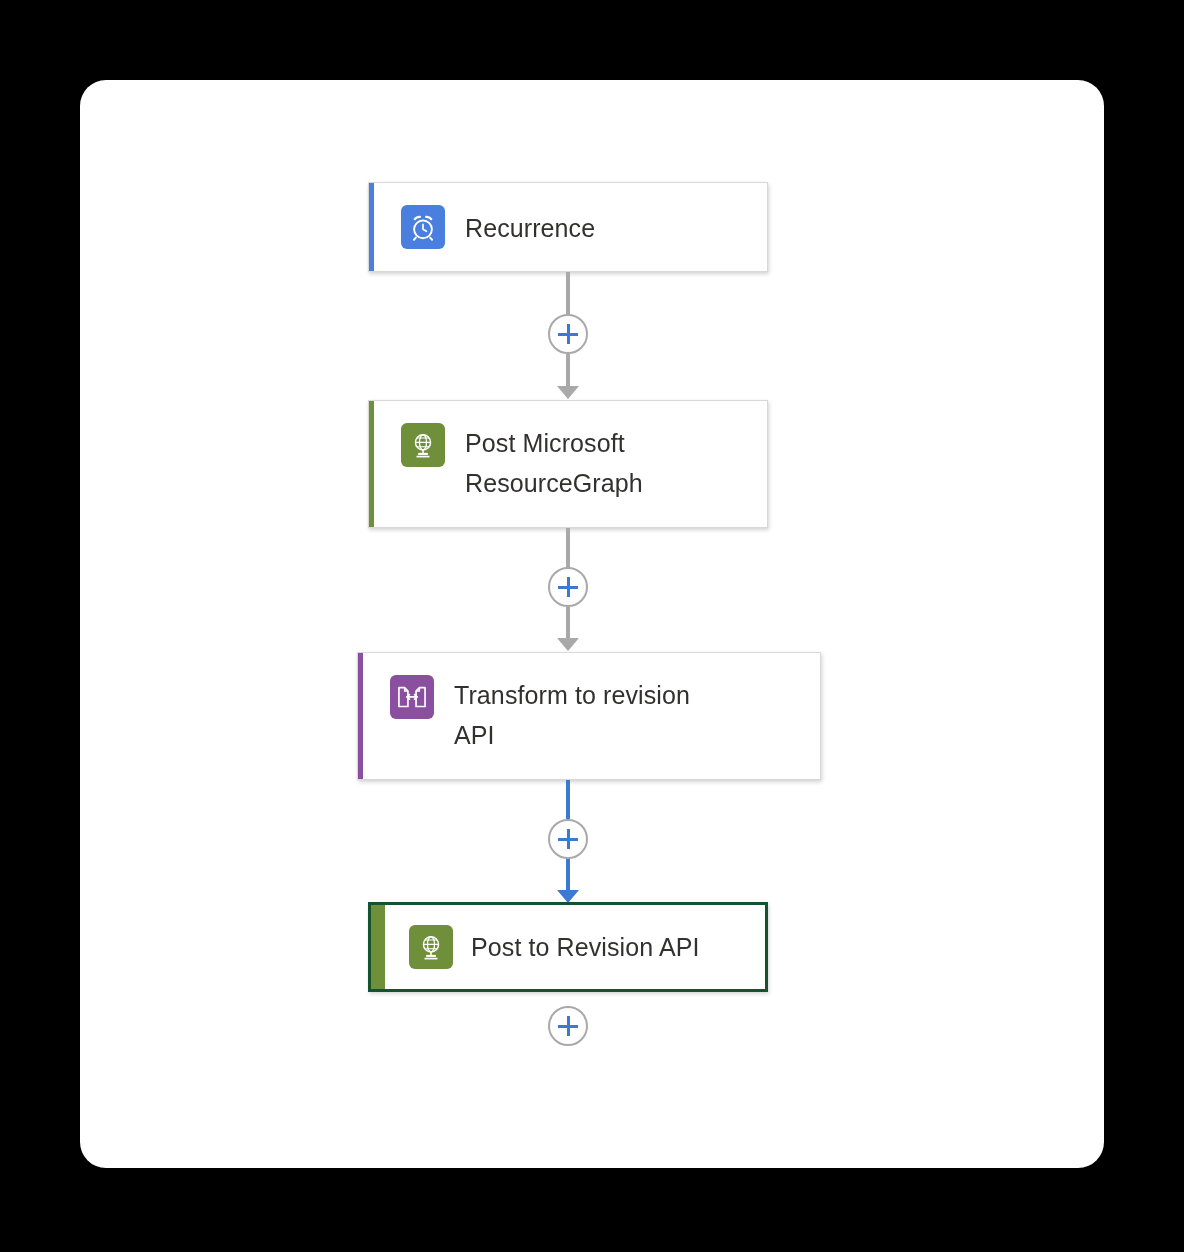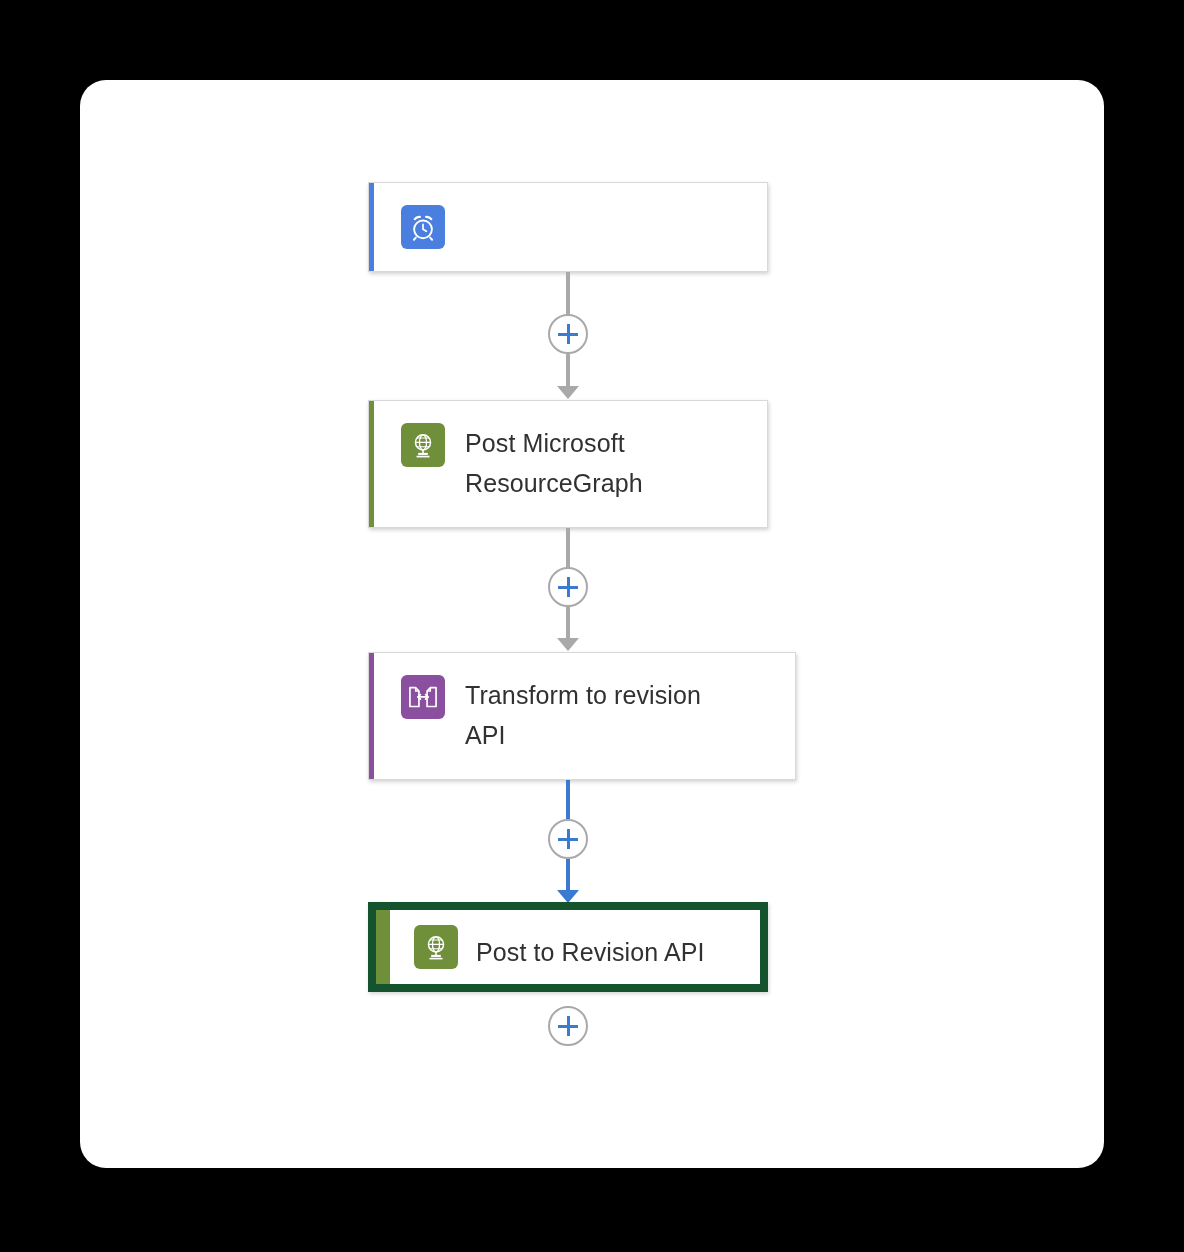--- a/index.html
+++ b/index.html
@@ -39,21 +39,21 @@
     position: absolute;
     box-sizing: border-box;
     background: #ffffff;
     border: 1px solid #d8d8d8;
     box-shadow: 1px 2px 4px rgba(0,0,0,0.18);
     display: flex;
     align-items: center;
     overflow: hidden;
   }
   .node.selected {
-    border: 8px solid #14532d;
+    border: 3px solid #14532d;
     box-shadow: 1px 2px 4px rgba(0,0,0,0.16);
   }
   .accent-bar {
     position: absolute;
     left: 0;
     top: 0;
     bottom: 0;
     width: 5px;
   }
   .node.selected .accent-bar {
@@ -150,20 +150,21 @@
       <span class="node-icon" style="background:#4a7fe0;">
         <svg width="30" height="30" viewBox="0 0 32 32">
           <circle cx="16" cy="18.5" r="9.5" fill="none" stroke="#ffffff" stroke-width="2"></circle>
           <path d="M16 13.2 L16 18.5 L19.6 20.6" fill="none" stroke="#ffffff" stroke-width="1.8" stroke-linecap="round"></path>
           <path d="M7.2 7.6 A6 6 0 0 1 12.6 5.1" fill="none" stroke="#ffffff" stroke-width="2.4" stroke-linecap="round"></path>
           <path d="M24.8 7.6 A6 6 0 0 0 19.4 5.1" fill="none" stroke="#ffffff" stroke-width="2.4" stroke-linecap="round"></path>
           <path d="M8.4 27.3 L6.3 29.6" fill="none" stroke="#ffffff" stroke-width="2" stroke-linecap="round"></path>
           <path d="M23.6 27.3 L25.7 29.6" fill="none" stroke="#ffffff" stroke-width="2" stroke-linecap="round"></path>
         </svg>
       </span>
+      <span class="node-title" style="top:25px;">Recurrence</span>
     </div>
 
     <div class="connector" style="left:486px; top:192px; height:60px;"></div>
     <div class="plus-btn" style="left:468px; top:234px;"></div>
     <div class="connector" style="left:486px; top:274px; height:34px;"></div>
     <div class="arrow-head" style="left:477px; top:306px;"></div>
 
     <div class="node" style="left:288px; top:320px; width:400px; height:128px;">
       <span class="accent-bar" style="background:#6f8f3a;"></span>
       <span class="node-icon" style="background:#6f8f3a; top:22px;">
@@ -179,21 +180,21 @@
       </span>
       <span class="node-title" style="top:22px;">Post Microsoft
 ResourceGraph</span>
     </div>
 
     <div class="connector" style="left:486px; top:448px; height:58px;"></div>
     <div class="plus-btn" style="left:468px; top:487px;"></div>
     <div class="connector" style="left:486px; top:527px; height:33px;"></div>
     <div class="arrow-head" style="left:477px; top:558px;"></div>
 
-    <div class="node" style="left:288px; top:572px; width:428px; height:128px;">
+    <div class="node" style="left:277px; top:572px; width:464px; height:128px;">
       <span class="accent-bar" style="background:#8a4f9e;"></span>
       <span class="node-icon" style="background:#8a4f9e; top:22px;">
         <svg width="30" height="28" viewBox="0 0 34 30">
           <path d="M2.2 4.4 L8.6 4.4 L12.4 8.2 L12.4 25.8 L2.2 25.8 Z" fill="none" stroke="#ffffff" stroke-width="1.9" stroke-linejoin="round"></path>
           <path d="M8.6 4.4 L8.6 8.2 L12.4 8.2" fill="none" stroke="#ffffff" stroke-width="1.5"></path>
           <path d="M31.8 4.4 L25.4 4.4 L21.6 8.2 L21.6 25.8 L31.8 25.8 Z" fill="none" stroke="#ffffff" stroke-width="1.9" stroke-linejoin="round"></path>
           <path d="M25.4 4.4 L25.4 8.2 L21.6 8.2" fill="none" stroke="#ffffff" stroke-width="1.5"></path>
           <path d="M11.3 14.9 L22.7 14.9" stroke="#ffffff" stroke-width="1.9" stroke-linecap="round"></path>
           <path d="M14.1 12.3 L11.3 14.9 L14.1 17.5" fill="none" stroke="#ffffff" stroke-width="1.9" stroke-linecap="round" stroke-linejoin="round"></path>
           <path d="M19.9 12.3 L22.7 14.9 L19.9 17.5" fill="none" stroke="#ffffff" stroke-width="1.9" stroke-linecap="round" stroke-linejoin="round"></path>

